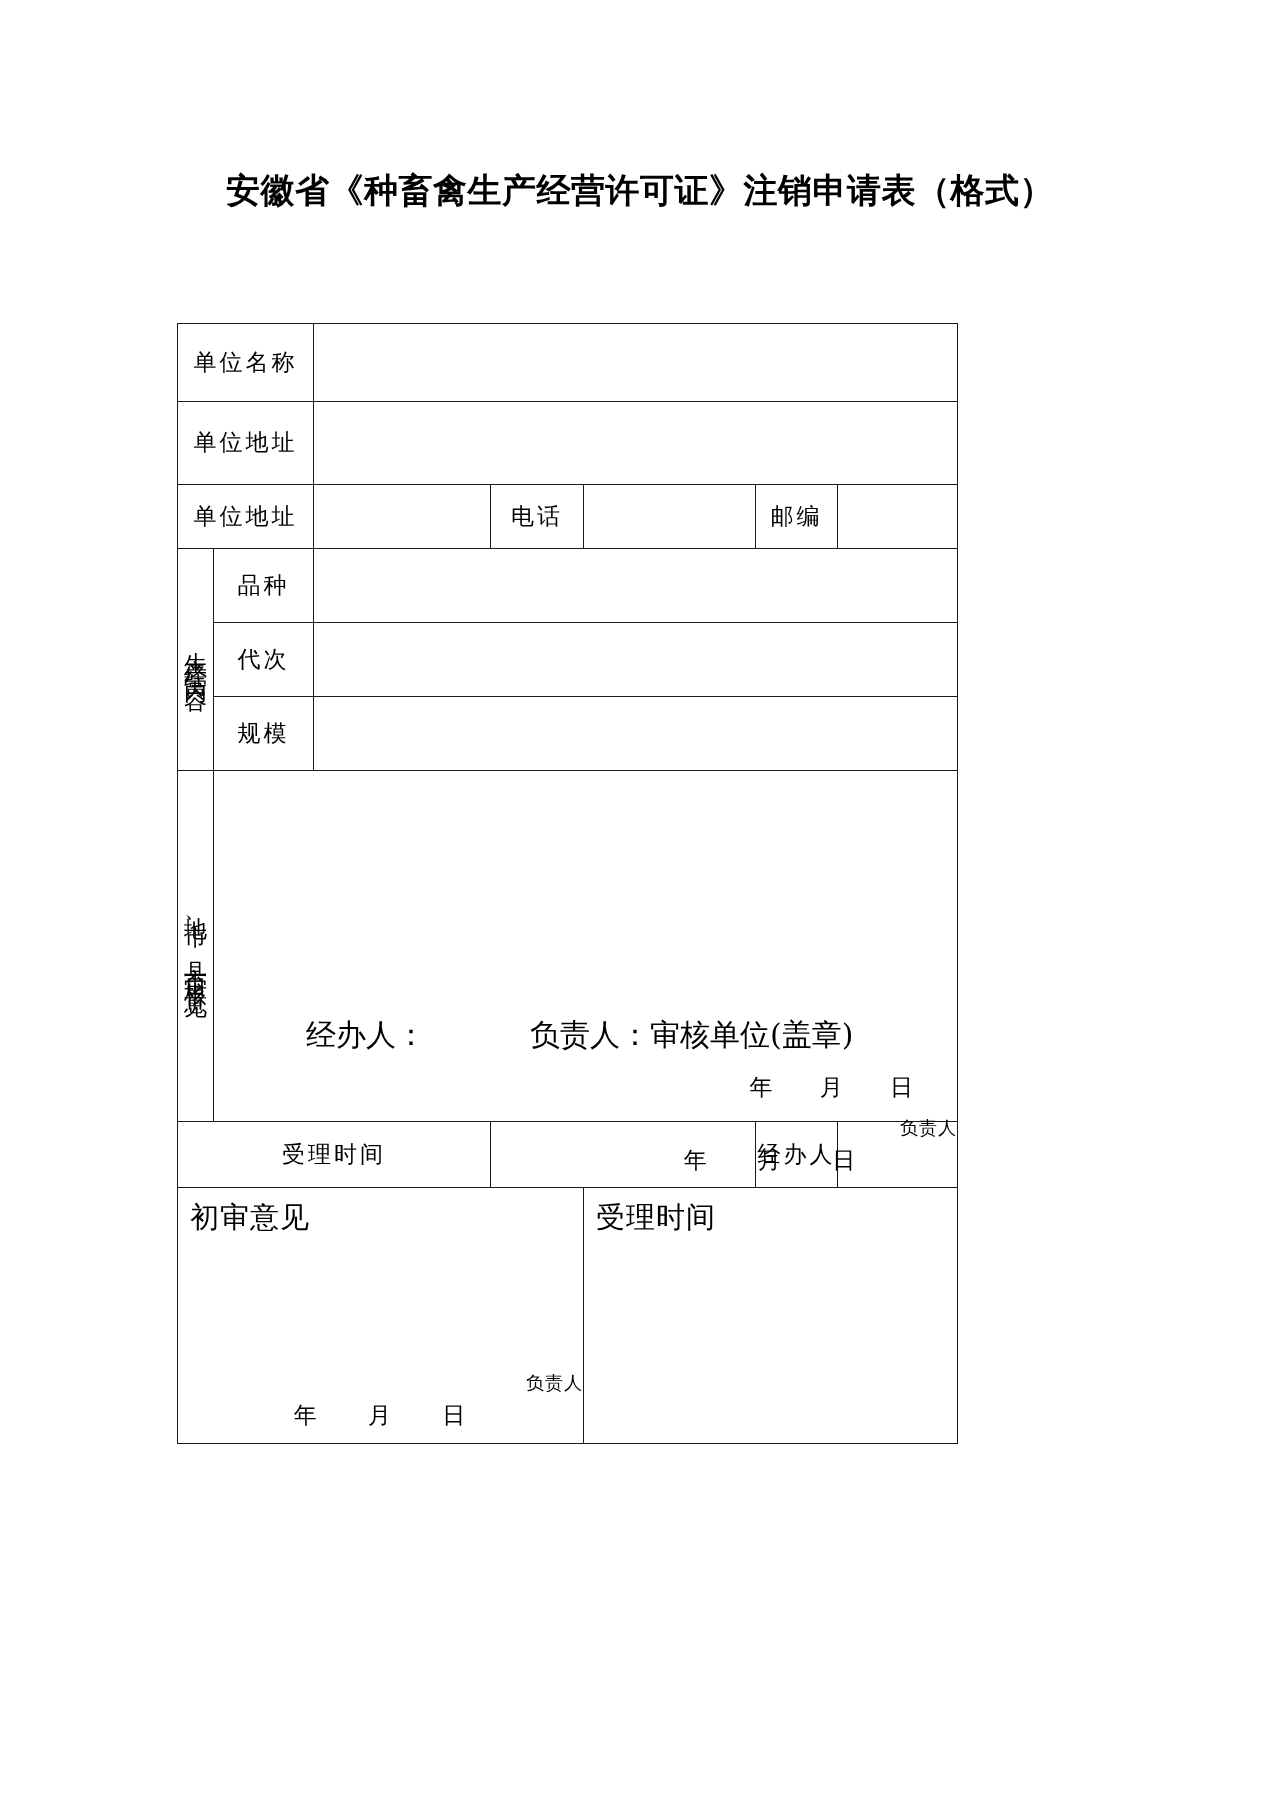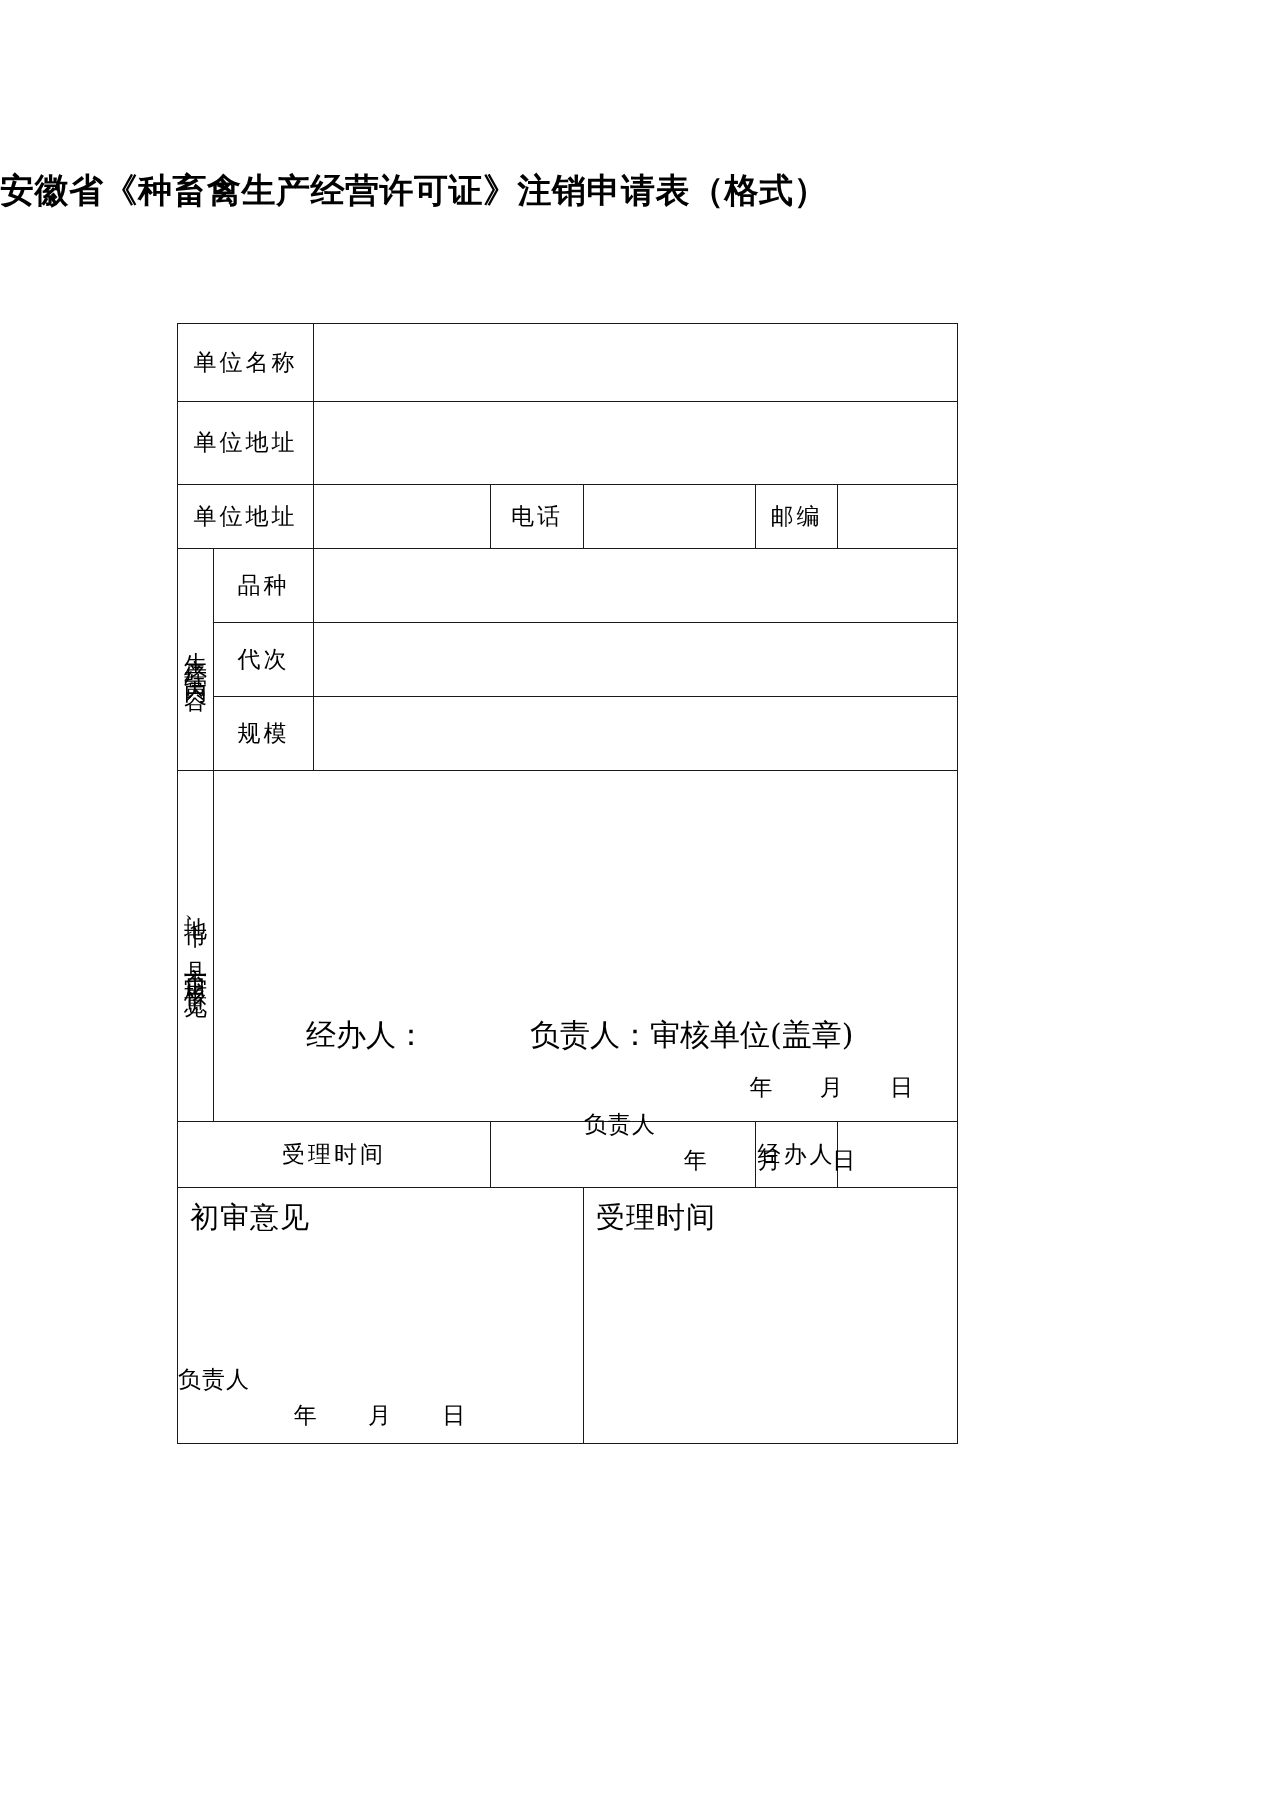--- a/index.html
+++ b/index.html
@@ -24,20 +24,21 @@
     height: 1810px;
     background: #ffffff;
   }
 
   
   .doc-title {
     position: absolute;
     left: 0;
     top: 168px;
     width: 1280px;
+    text-align: center;
     font-size: 34px;
     font-weight: bold;
     letter-spacing: 0.5px;
     font-family: "DejaVu Serif", "Liberation Serif", serif;
     white-space: nowrap;
   }
 
   
   .form-table {
     position: absolute;
@@ -120,22 +121,22 @@
     left: 12px;
     top: 10px;
     font-size: 29px;
     letter-spacing: 1px;
   }
   .panel-sign {
     position: absolute;
     left: 0;
     right: 0;
     bottom: 48px;
-    text-align: left;
-    font-size: 23px;
+    text-align: right;
+    font-size: 18px;
     letter-spacing: 1px;
   }
   .panel-date {
     position: absolute;
     left: 0;
     right: 0;
     bottom: 12px;
     text-align: center;
     font-size: 23px;
     letter-spacing: 2px;

